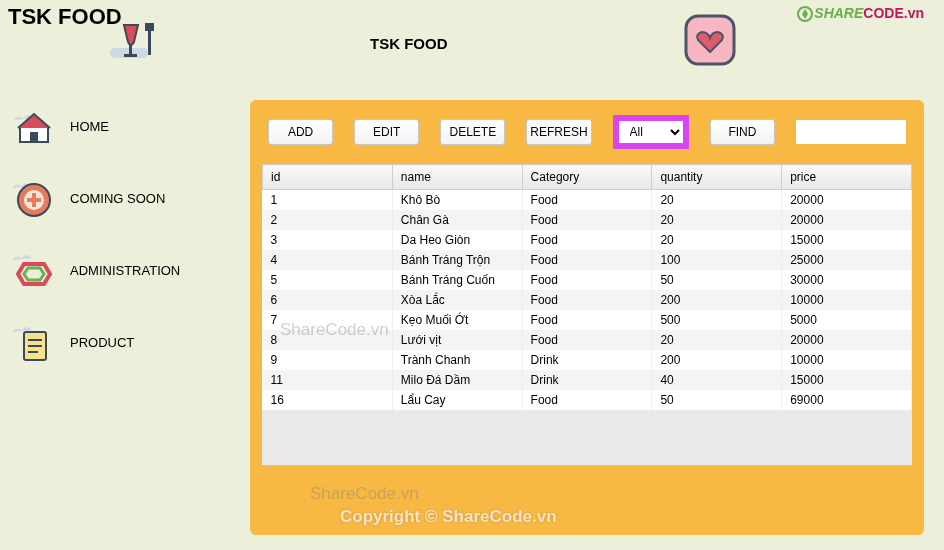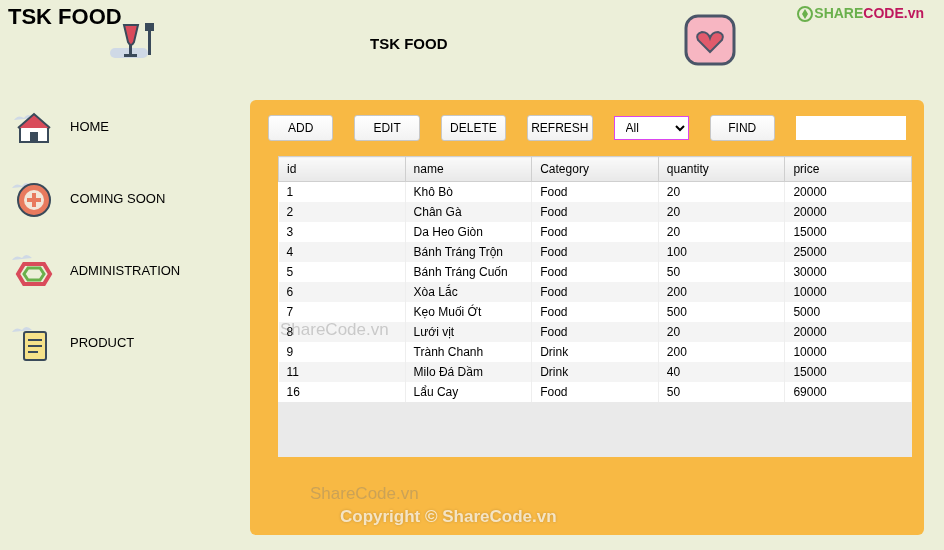--- a/index.html
+++ b/index.html
@@ -25,21 +25,21 @@
   position: absolute; top: 35px; left: 370px;
   font-size: 15px; font-weight: bold; color: #000;
 }
 .heart-badge {
   position: absolute; top: 10px; left: 680px;
 }
 .logo-right {
   position: absolute; top: 5px; right: 20px;
   font-size: 14px; font-weight: bold;
 }
-.logo-right .green { color: #6ab04c; }
+.logo-right .green { color: #6ab04c; font-style: italic; }
 .logo-right .gray { color: #be185d; }
 
 .sidebar {
   position: absolute; top: 90px; left: 0; width: 220px; bottom: 0;
 }
 .sidebar-item {
   display: flex; align-items: center;
   padding: 12px 10px; gap: 12px;
   cursor: pointer;
   font-size: 13px; font-weight: normal; color: #000;
@@ -60,30 +60,30 @@
   padding: 15px 18px;
 }
 .btn {
   width: 76px;
   background: linear-gradient(#fff, #f2f2f2);
   border: 1px solid #c7c7c7; border-radius: 3px;
   padding: 5px 0; font-size: 12px; text-align: center;
   cursor: pointer;
 }
 .dropdown {
-  background: #fff; border: 1px solid #d946ef;
+  background: #fff; border: 6px solid #d946ef;
   padding: 3px 7px; font-size: 12px; width: 85px;
 }
 .search-input {
   background: #fff; border: none;
   padding: 5px; width: 110px; font-size: 12px;
 }
 
 .table-wrap {
-  margin: 0 12px 10px 28px;
+  margin: 0 12px 10px 12px;
   background: #fff;
   overflow: hidden;
 }
 table {
   width: 100%; border-collapse: collapse; font-size: 12px;
 }
 th {
   background: linear-gradient(#fafafa, #e8e8e8);
   border: 1px solid #cfcfcf;
   padding: 5px 8px; text-align: left; font-weight: normal;

